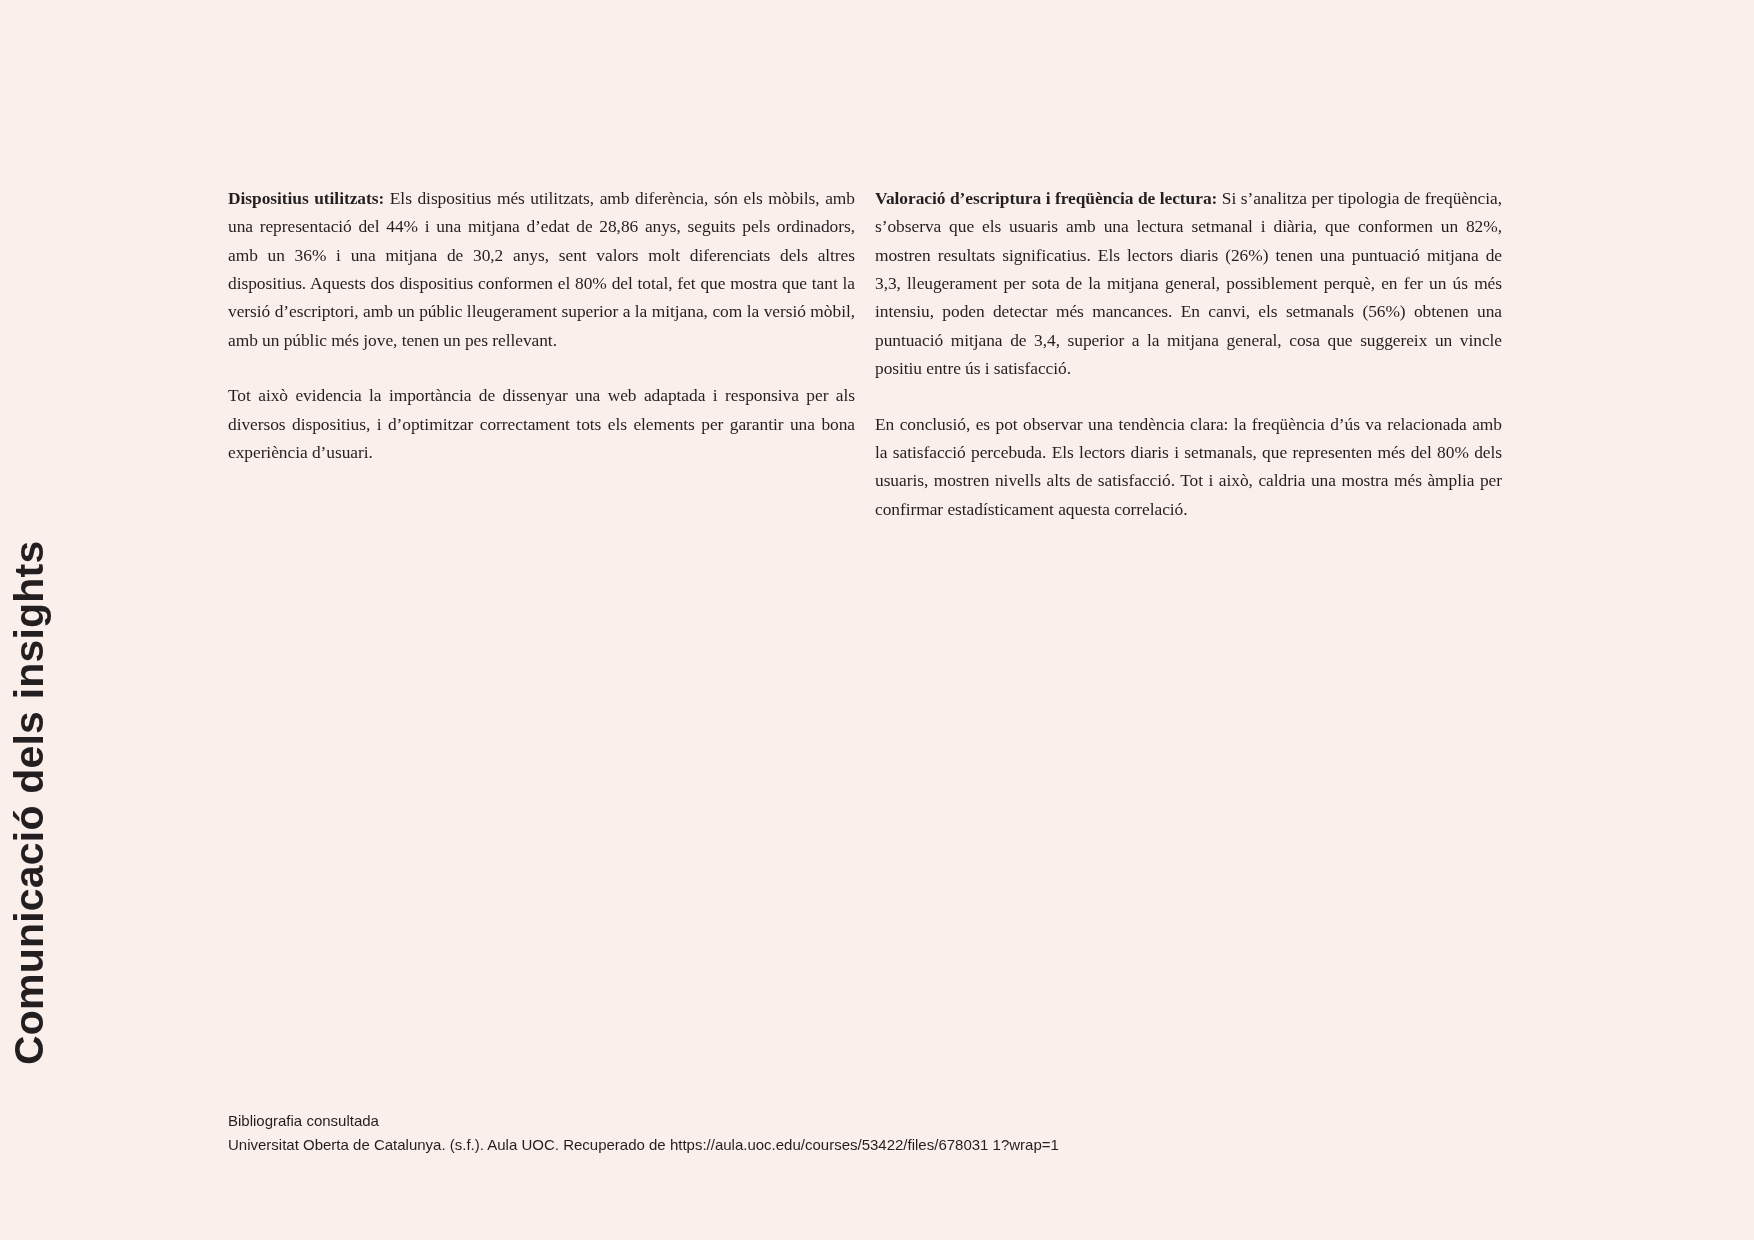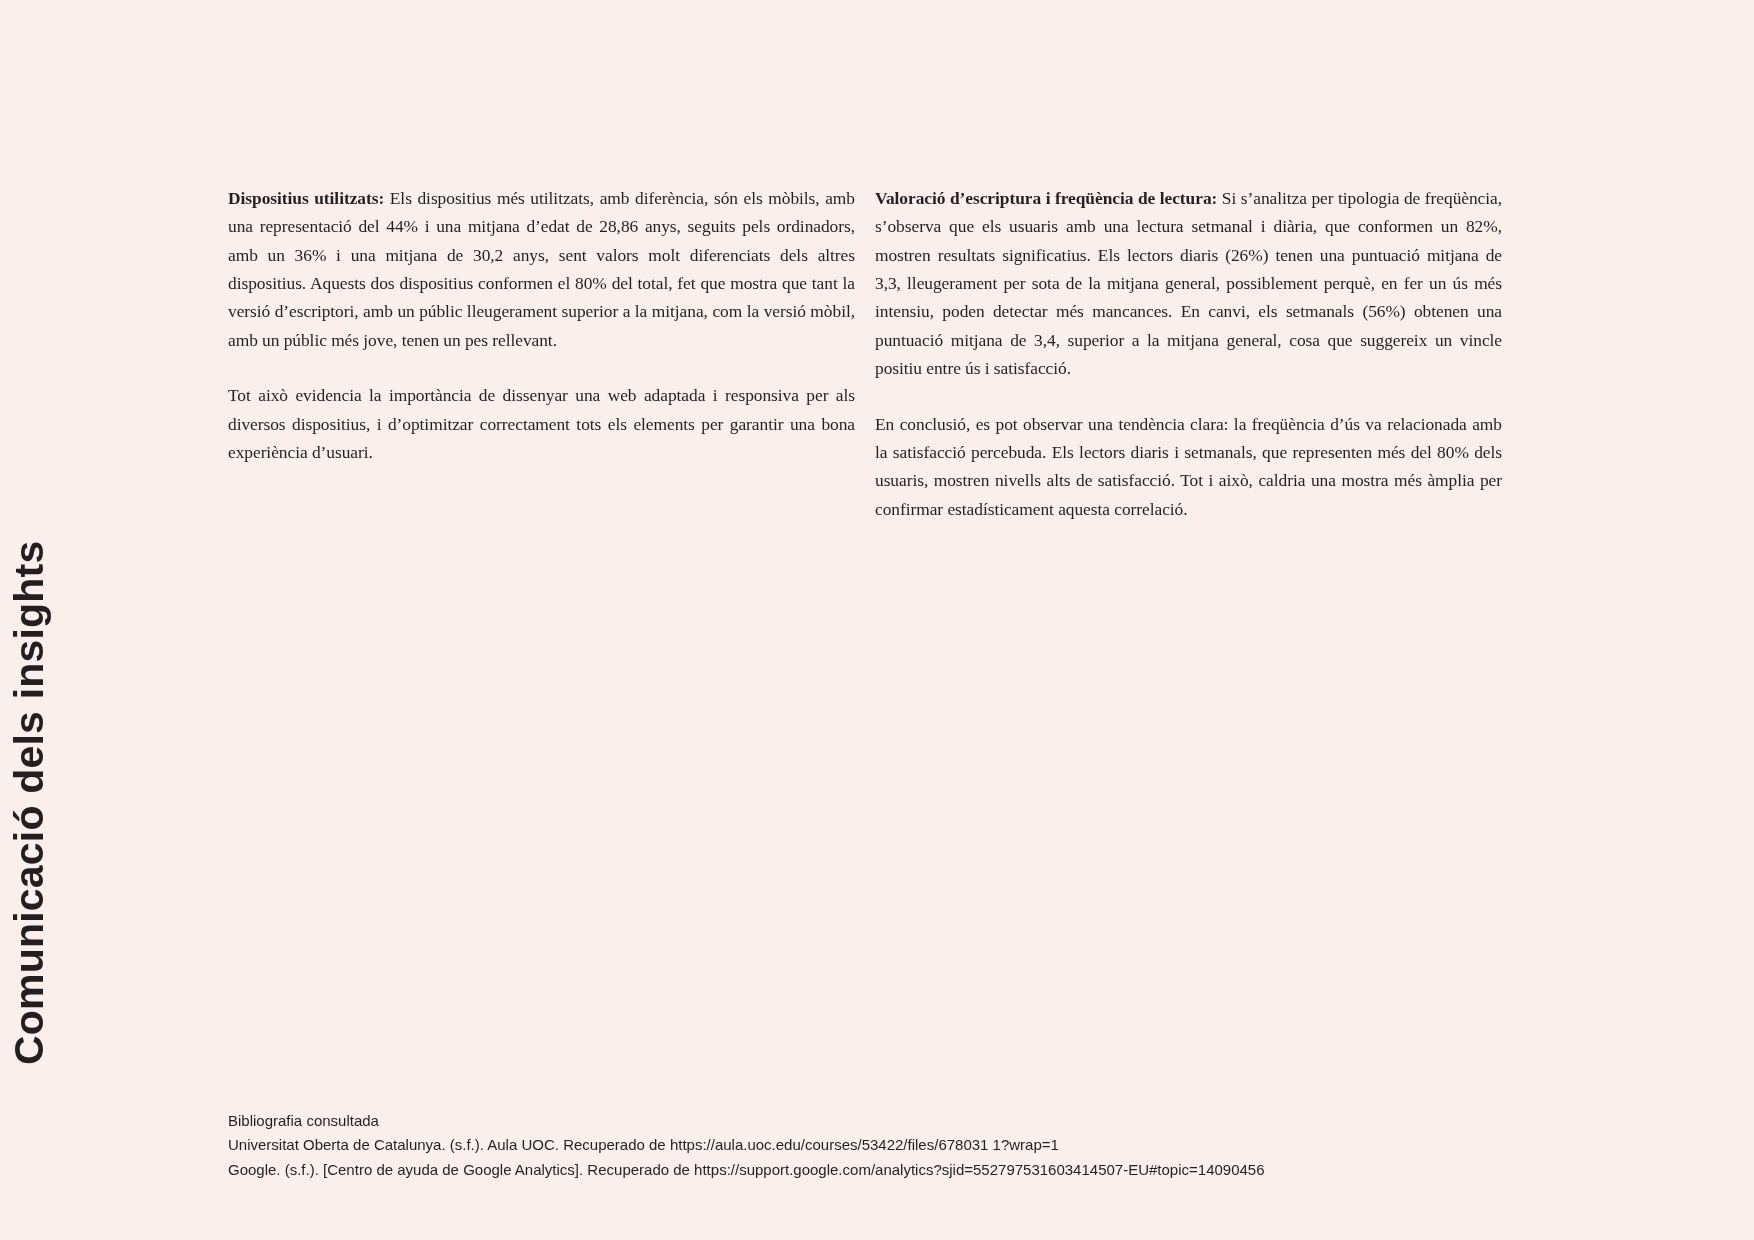--- a/index.html
+++ b/index.html
@@ -106,16 +106,15 @@
     <div class="col">
       <p><span class="lead">Valoració d’escriptura i freqüència de lectura:</span><span> Si s’analitza per tipologia de freqüència, s’observa que els usuaris amb una lectura setmanal i diària, que conformen un 82%, mostren resultats significatius. Els lectors diaris (26%) tenen una puntuació mitjana de 3,3, lleugerament per sota de la mitjana general, possiblement perquè, en fer un ús més intensiu, poden detectar més mancances. En canvi, els setmanals (56%) obtenen una puntuació mitjana de 3,4, superior a la mitjana general, cosa que suggereix un vincle positiu entre ús i satisfacció.</span></p>
       <p><span>En conclusió, es pot observar una tendència clara: la freqüència d’ús va relacionada amb la satisfacció percebuda. Els lectors diaris i setmanals, que representen més del 80% dels usuaris, mostren nivells alts de satisfacció. Tot i això, caldria una mostra més àmplia per confirmar estadísticament aquesta correlació.</span></p>
     </div>
 
   </div>
 
   <div class="biblio">
     <div>Bibliografia consultada</div>
     <div>Universitat Oberta de Catalunya. (s.f.). Aula UOC. Recuperado de https://aula.uoc.edu/courses/53422/files/678031 1?wrap=1</div>
-    <div>Google. (s.f.). [Centro de ayuda de Google Analytics]. Recuperado de https://support.google.com/analytics?sjid=552797531603414507-EU#topic=14090456</div>
   </div>
 
 </div>
 
 </body></html>

